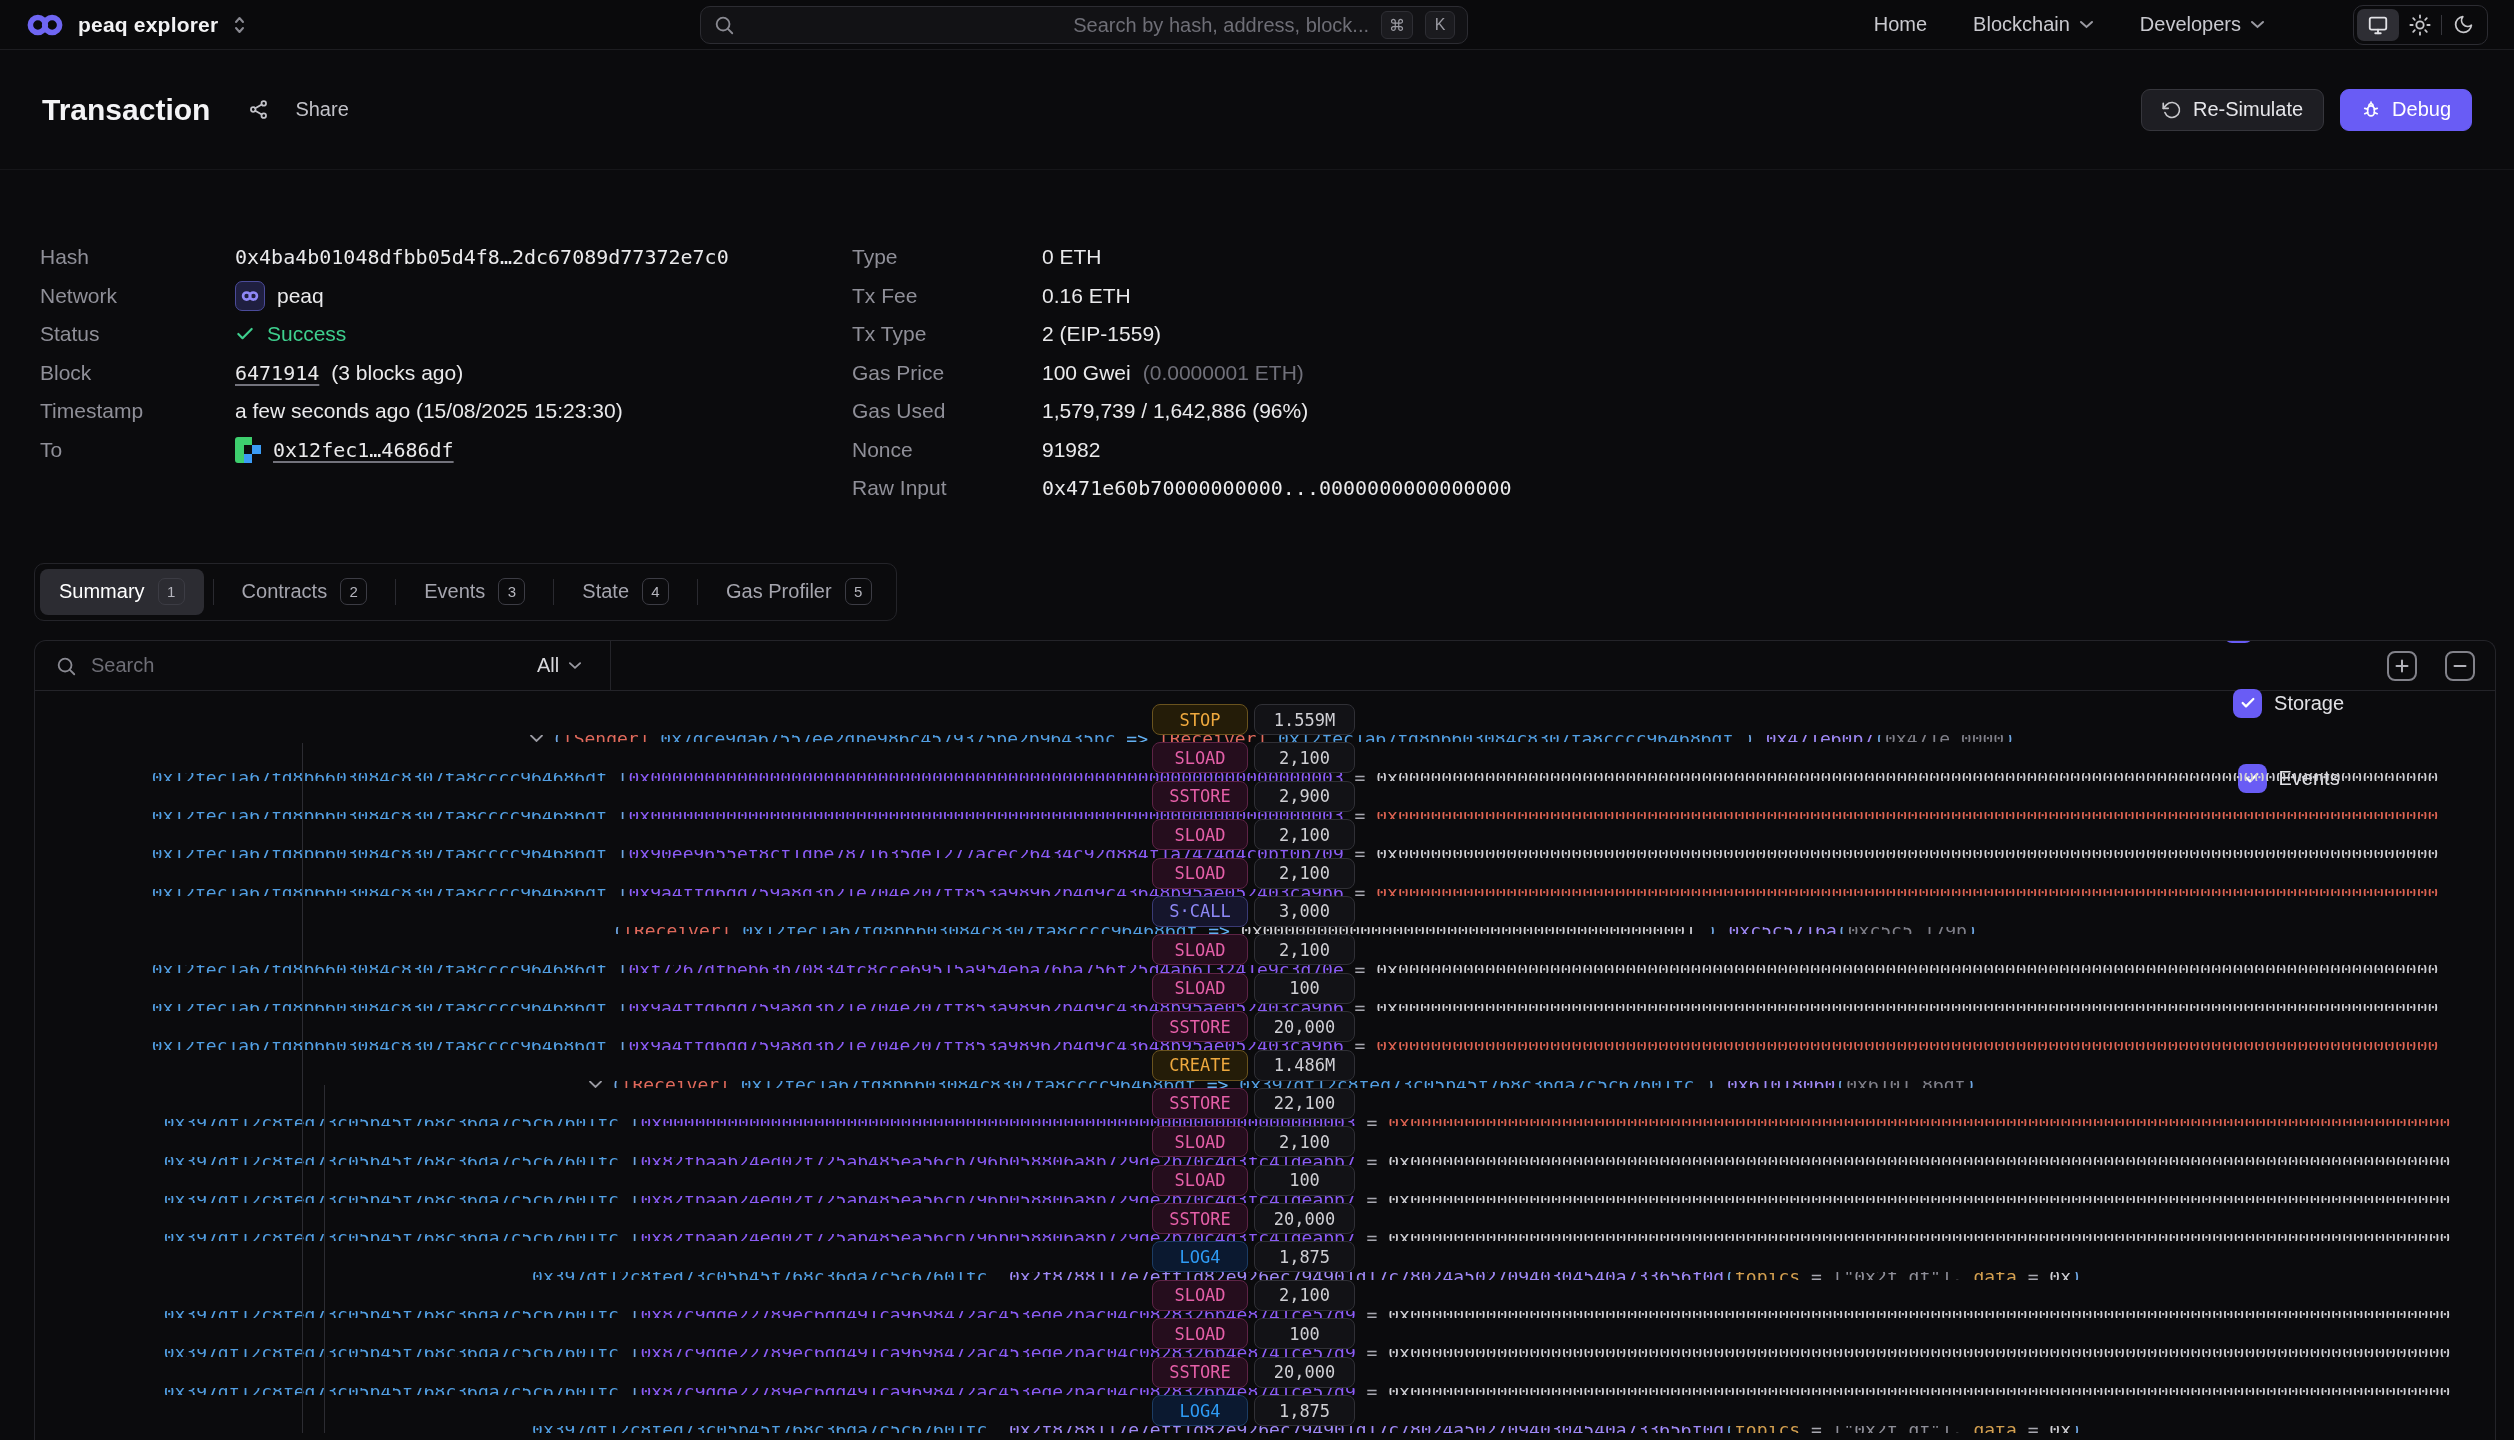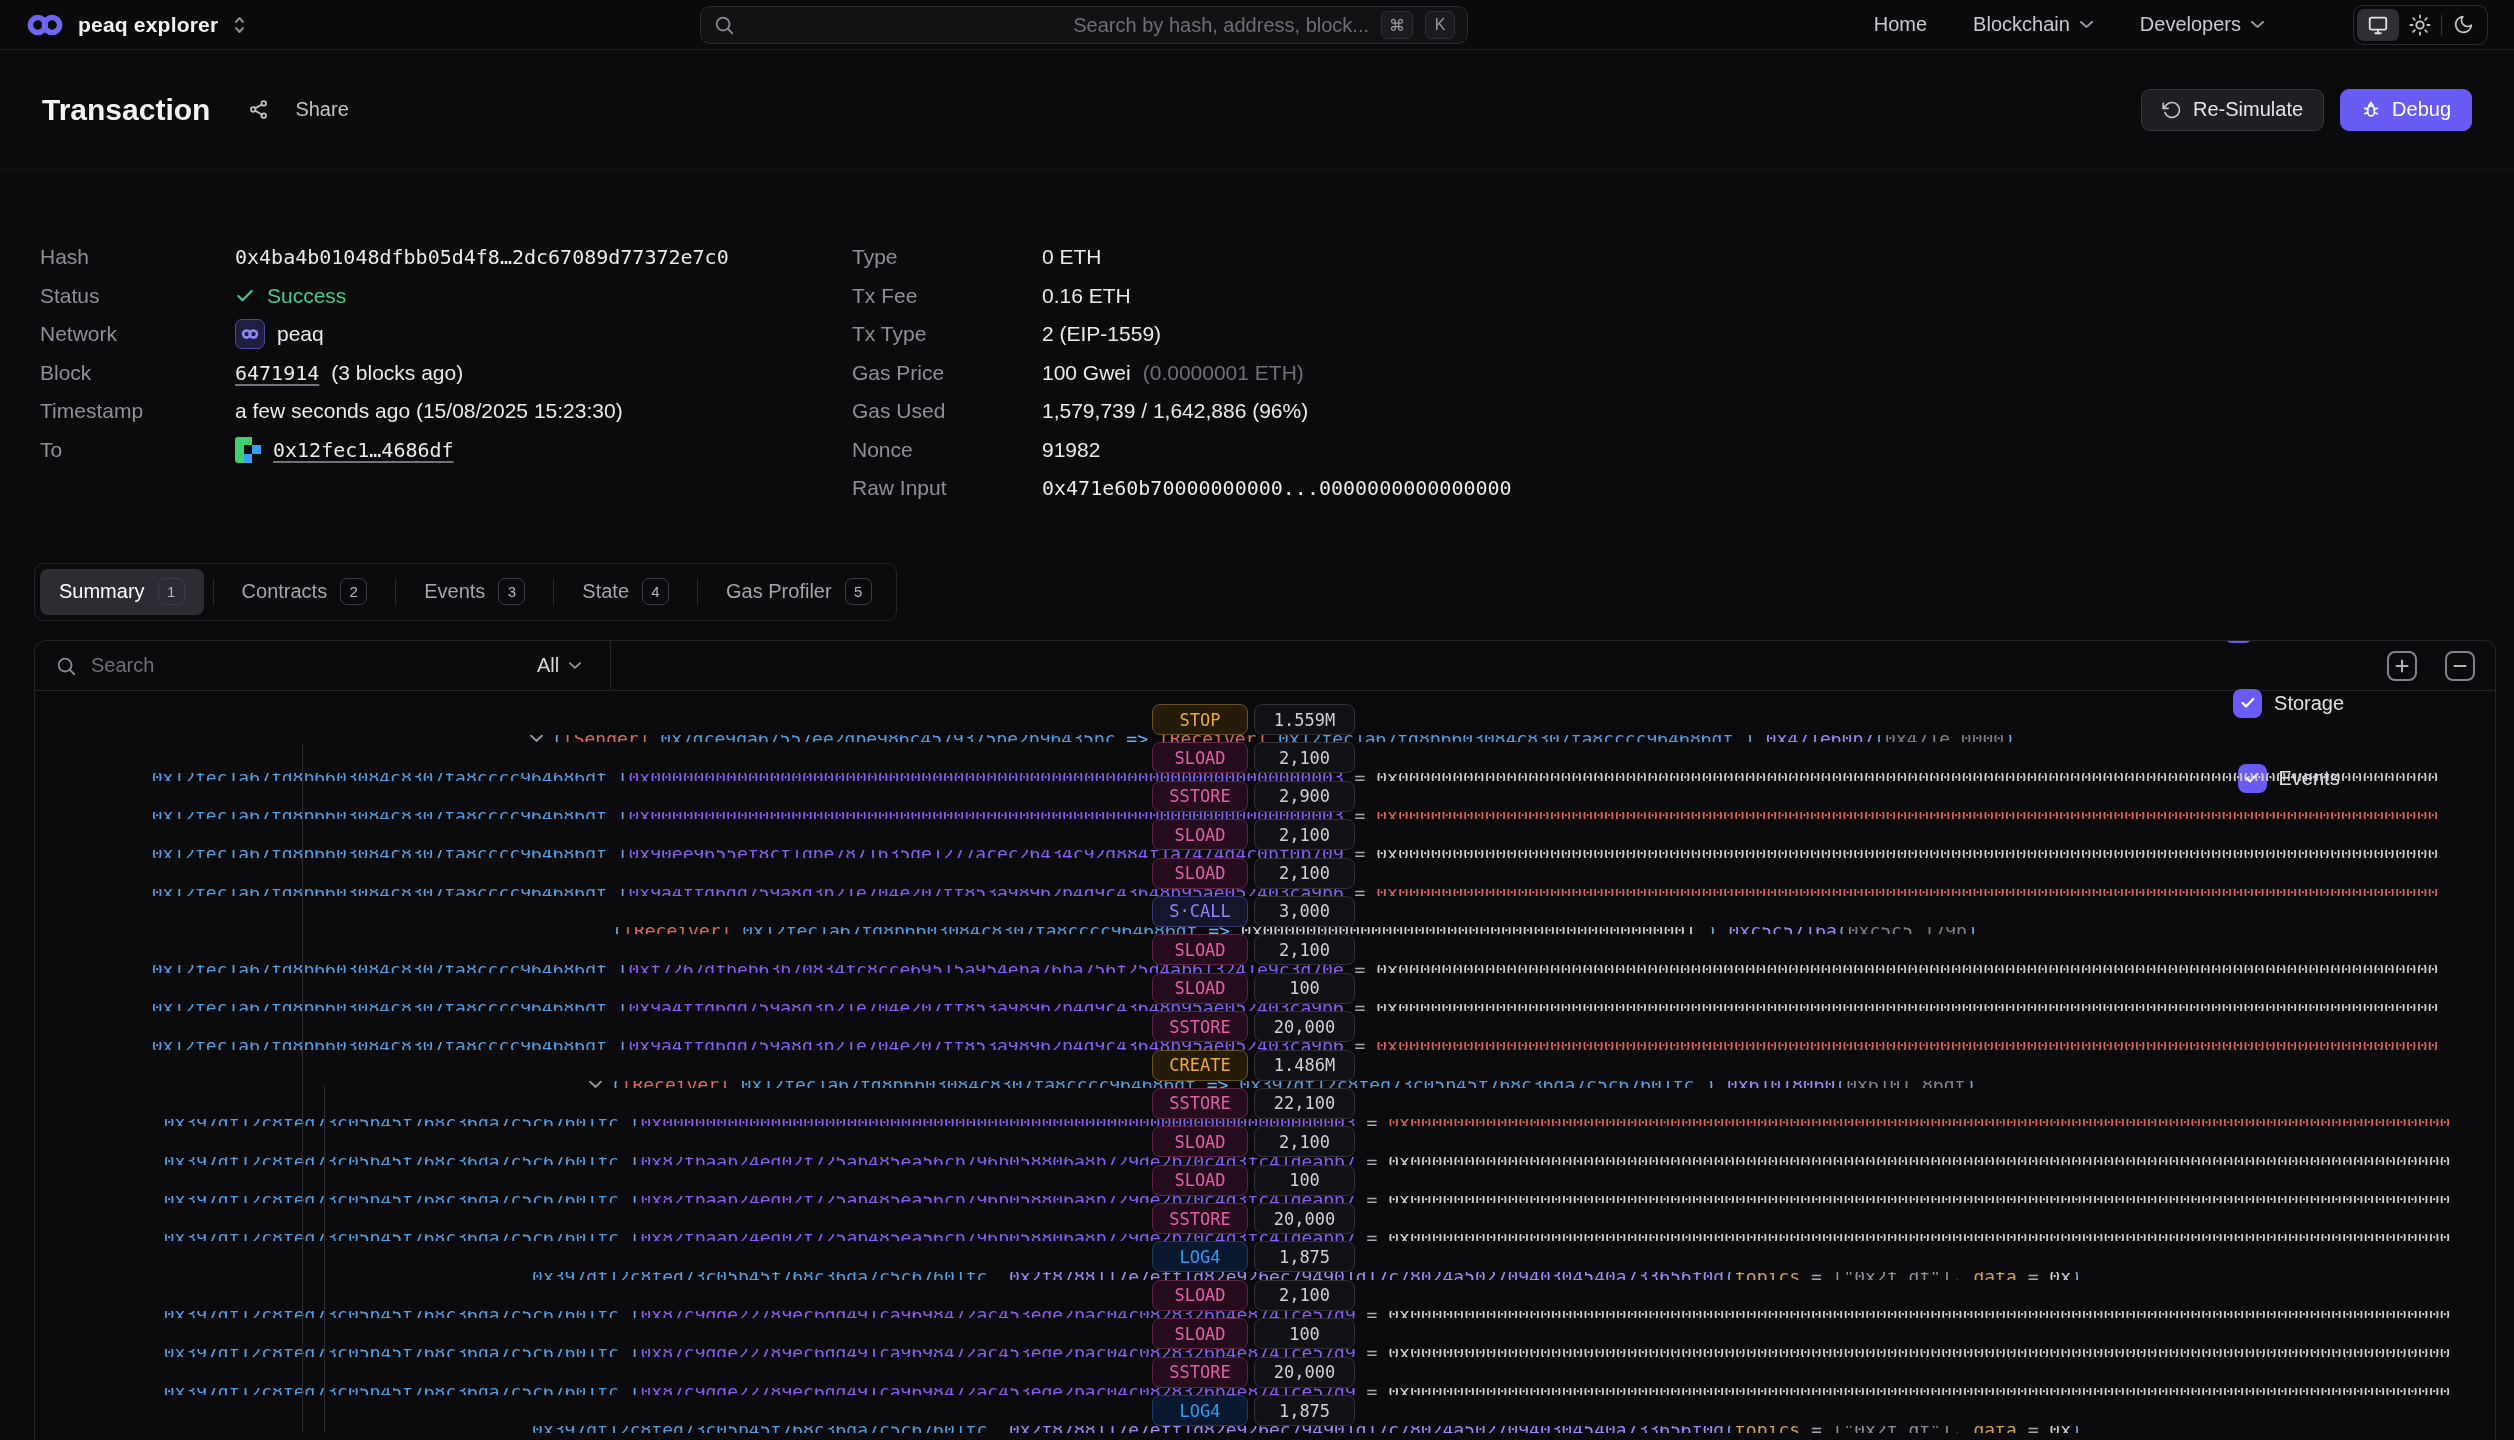--- a/index.html
+++ b/index.html
@@ -215,40 +215,40 @@
 
 <section class="details">
   <div class="dcol1 dcol" id="dleft">
       <div class="drow">
         <span class="dlabel">Hash</span>
         <span class="dval">
           <span class="vmono">0x4ba4b01048dfbb05d4f8…2dc67089d77372e7c0</span>
         </span>
       </div>
       <div class="drow">
-        <span class="dlabel">Status</span>
-        <span class="dval">
-          <span class="status-ok">
-            <svg width="20" height="20" viewBox="0 0 24 24" fill="none" stroke="#3ecf8e" stroke-width="2.6" stroke-linecap="round" stroke-linejoin="round">
-              <polyline points="20 6 9 17 4 12"></polyline>
-            </svg>
-          </span>
-          <span class="status-ok">Success</span>
-        </span>
-      </div>
-      <div class="drow">
         <span class="dlabel">Network</span>
         <span class="dval">
           <span class="netbadge">
             <svg width="18" height="18" viewBox="0 0 48 48" fill="none" stroke="#8f88f7" stroke-width="7" stroke-linecap="round">
               <circle cx="15" cy="24" r="9.5"></circle>
               <circle cx="33" cy="24" r="9.5"></circle>
             </svg>
           </span>
           <span>peaq</span>
+        </span>
+      </div>
+      <div class="drow">
+        <span class="dlabel">Status</span>
+        <span class="dval">
+          <span class="status-ok">
+            <svg width="20" height="20" viewBox="0 0 24 24" fill="none" stroke="#3ecf8e" stroke-width="2.6" stroke-linecap="round" stroke-linejoin="round">
+              <polyline points="20 6 9 17 4 12"></polyline>
+            </svg>
+          </span>
+          <span class="status-ok">Success</span>
         </span>
       </div>
       <div class="drow">
         <span class="dlabel">Block</span>
         <span class="dval">
           <a class="vmono alink">6471914</a>
           <span> (3 blocks ago)</span>
         </span>
       </div>
       <div class="drow">

